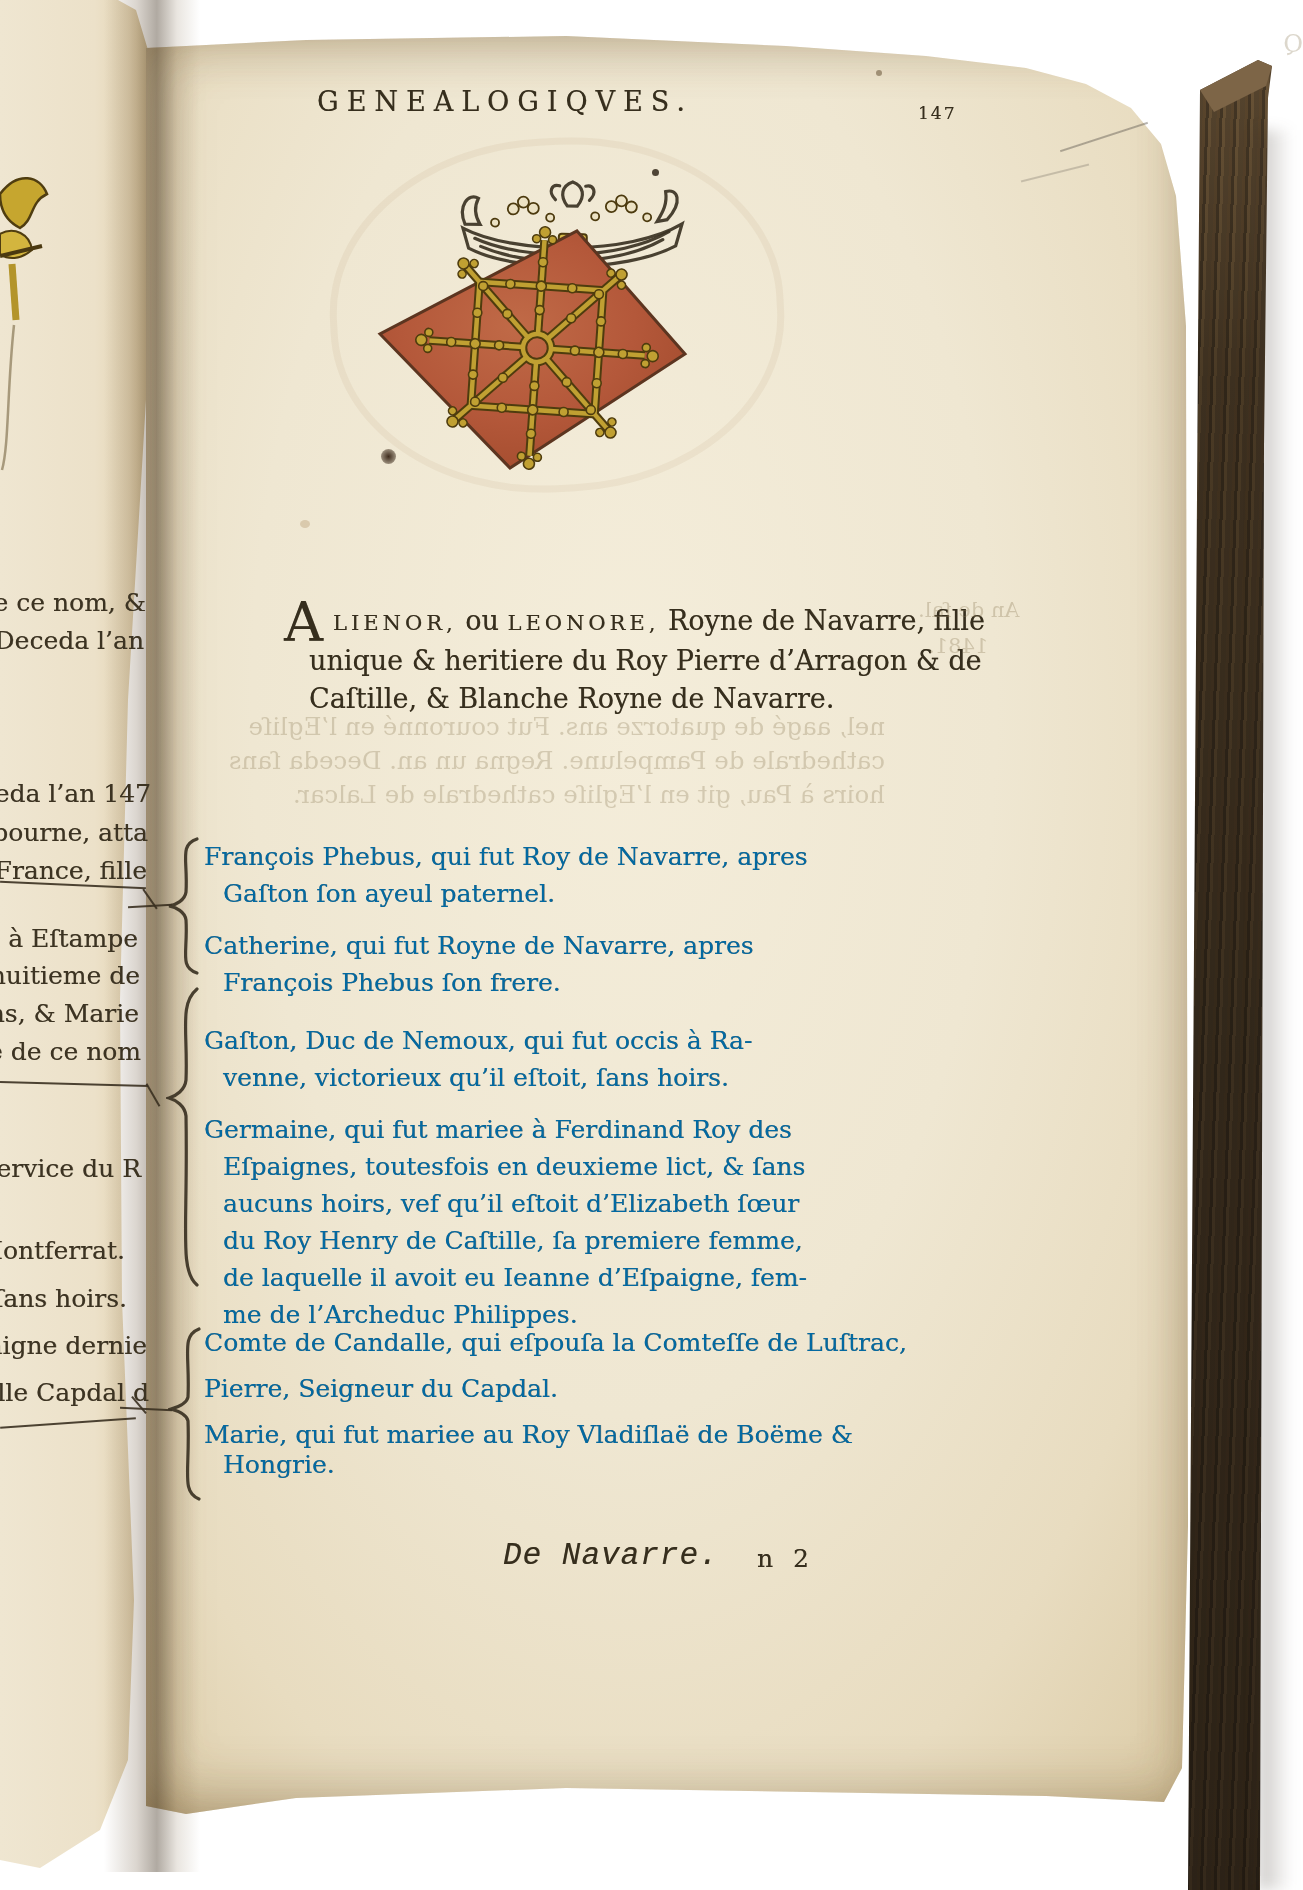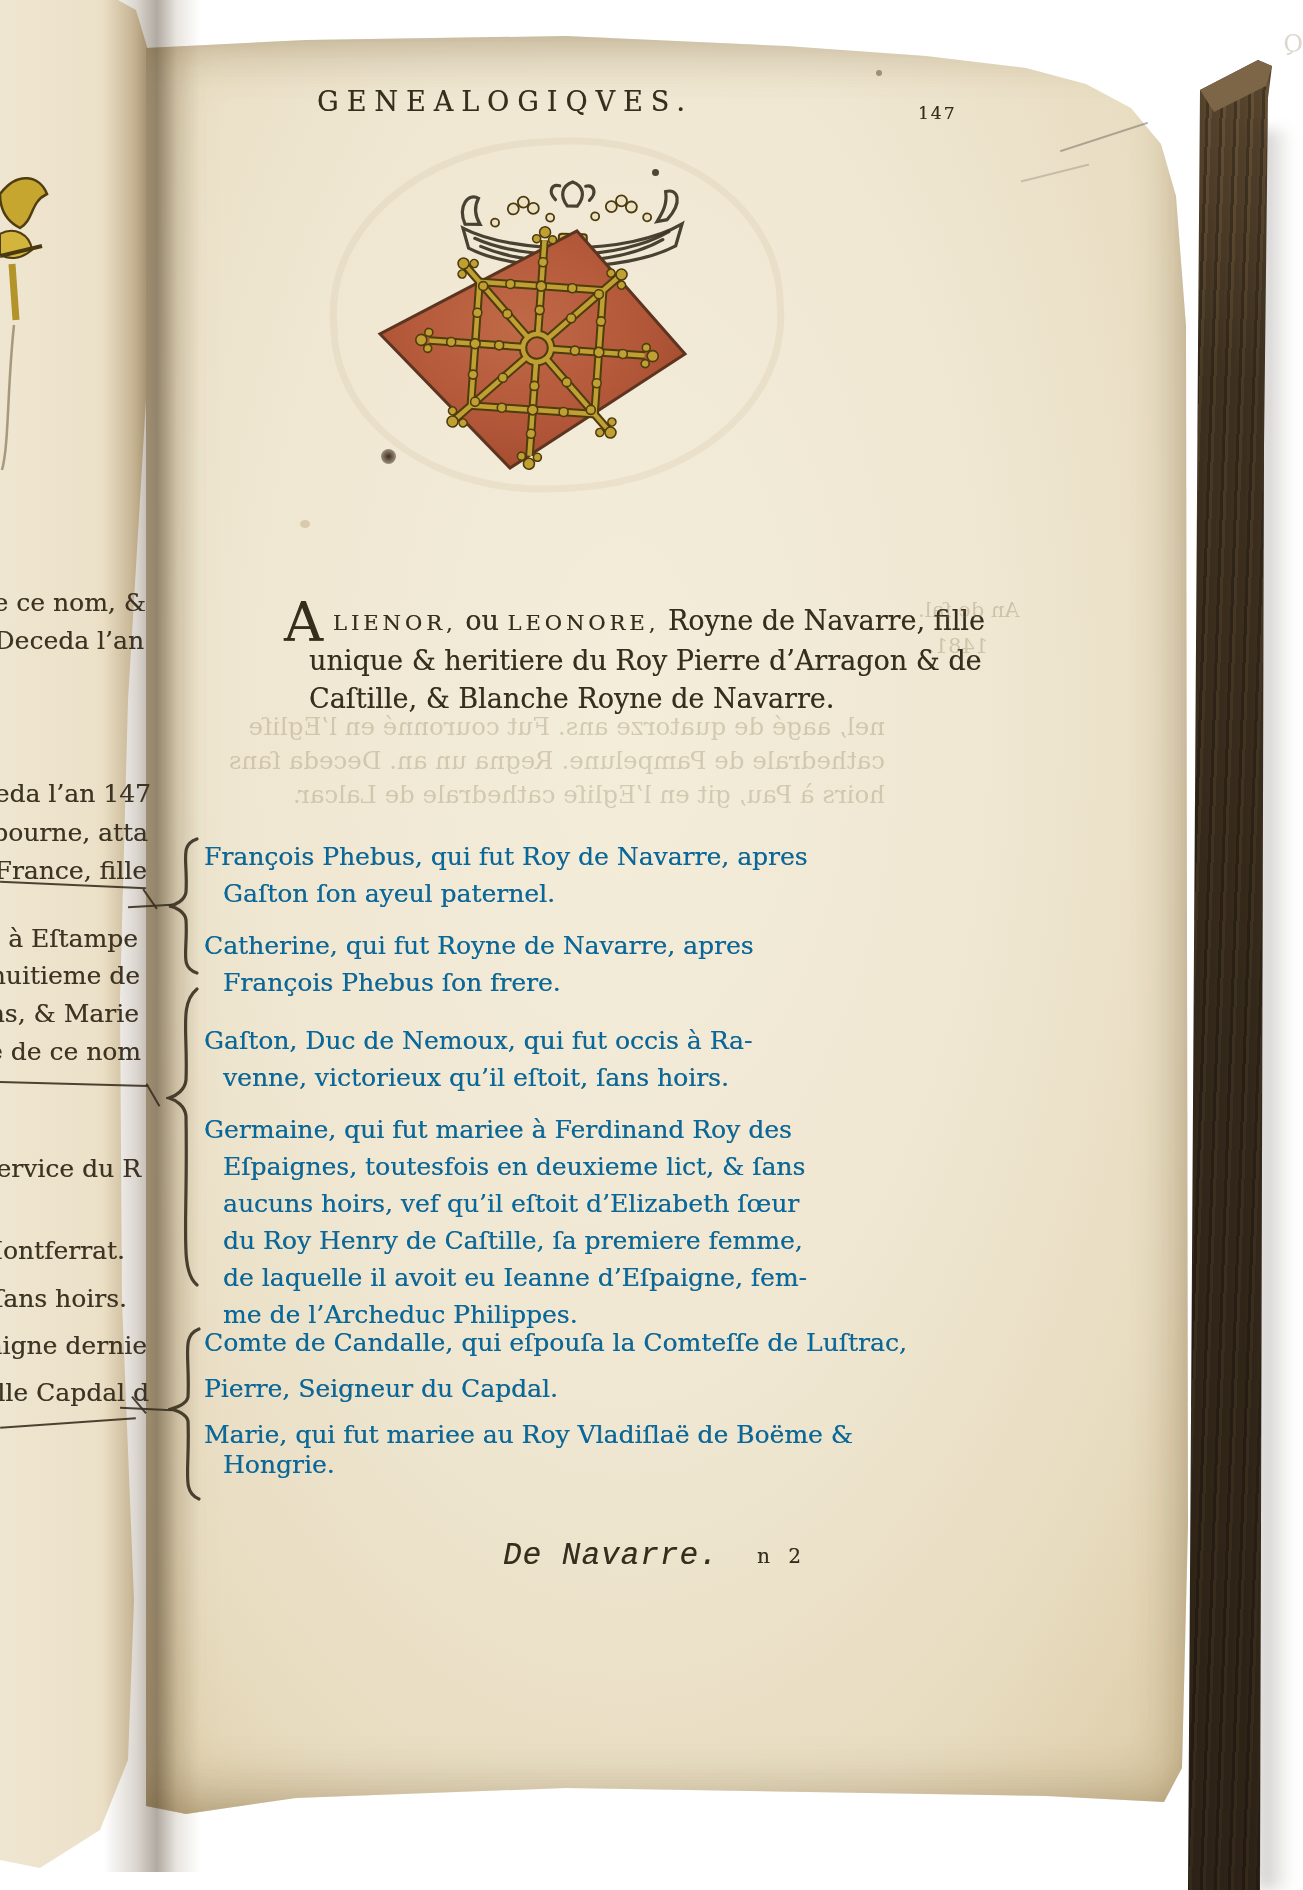--- a/index.html
+++ b/index.html
@@ -42,21 +42,21 @@
   .drop-initial{left:284px;top:596px;font-size:54px;line-height:54px;}
 
   .group{position:absolute;width:720px;}
   .item{position:relative;color:#0369a1;text-shadow:.3px .3px .4px rgba(54,46,30,.55);
         font-size:25px;line-height:37px;white-space:pre-line;padding-left:19px;text-indent:-19px;
         margin-bottom:15px;}
   .g1{left:204px;top:838px;} .g2{left:204px;top:986px;margin-top:36px;}
   .g3{left:204px;top:1328px;} .g3 .item{line-height:30px;margin-bottom:16px;}
 
   .catchword{left:503px;top:1538px;font-size:31px;font-style:italic;letter-spacing:1px;font-family:Liberation Mono, monospace;}
-  .signature{left:757px;top:1544px;font-size:20px;letter-spacing:6px;text-align:right;}
+  .signature{left:757px;top:1544px;font-size:25px;letter-spacing:6px;text-align:right;}
 
   
   .brace{position:absolute;}
   .brace path{fill:none;stroke:#3b3223;stroke-width:3.2;stroke-linecap:round;opacity:.92;}
   .rule{position:absolute;border-top:2.6px solid #3a3020;opacity:.9;}
 
   
   .frag{position:absolute;font-size:25px;color:#3c3322;text-shadow:.3px .3px .4px rgba(54,46,30,.5);white-space:nowrap;}
   .strip-title{left:4px;top:22px;font-size:26px;letter-spacing:14px;color:#362e1d;}
   .strip-ghost{left:14px;top:56px;font-size:24px;color:#8d7c58;opacity:.30;transform:scaleX(-1);}

